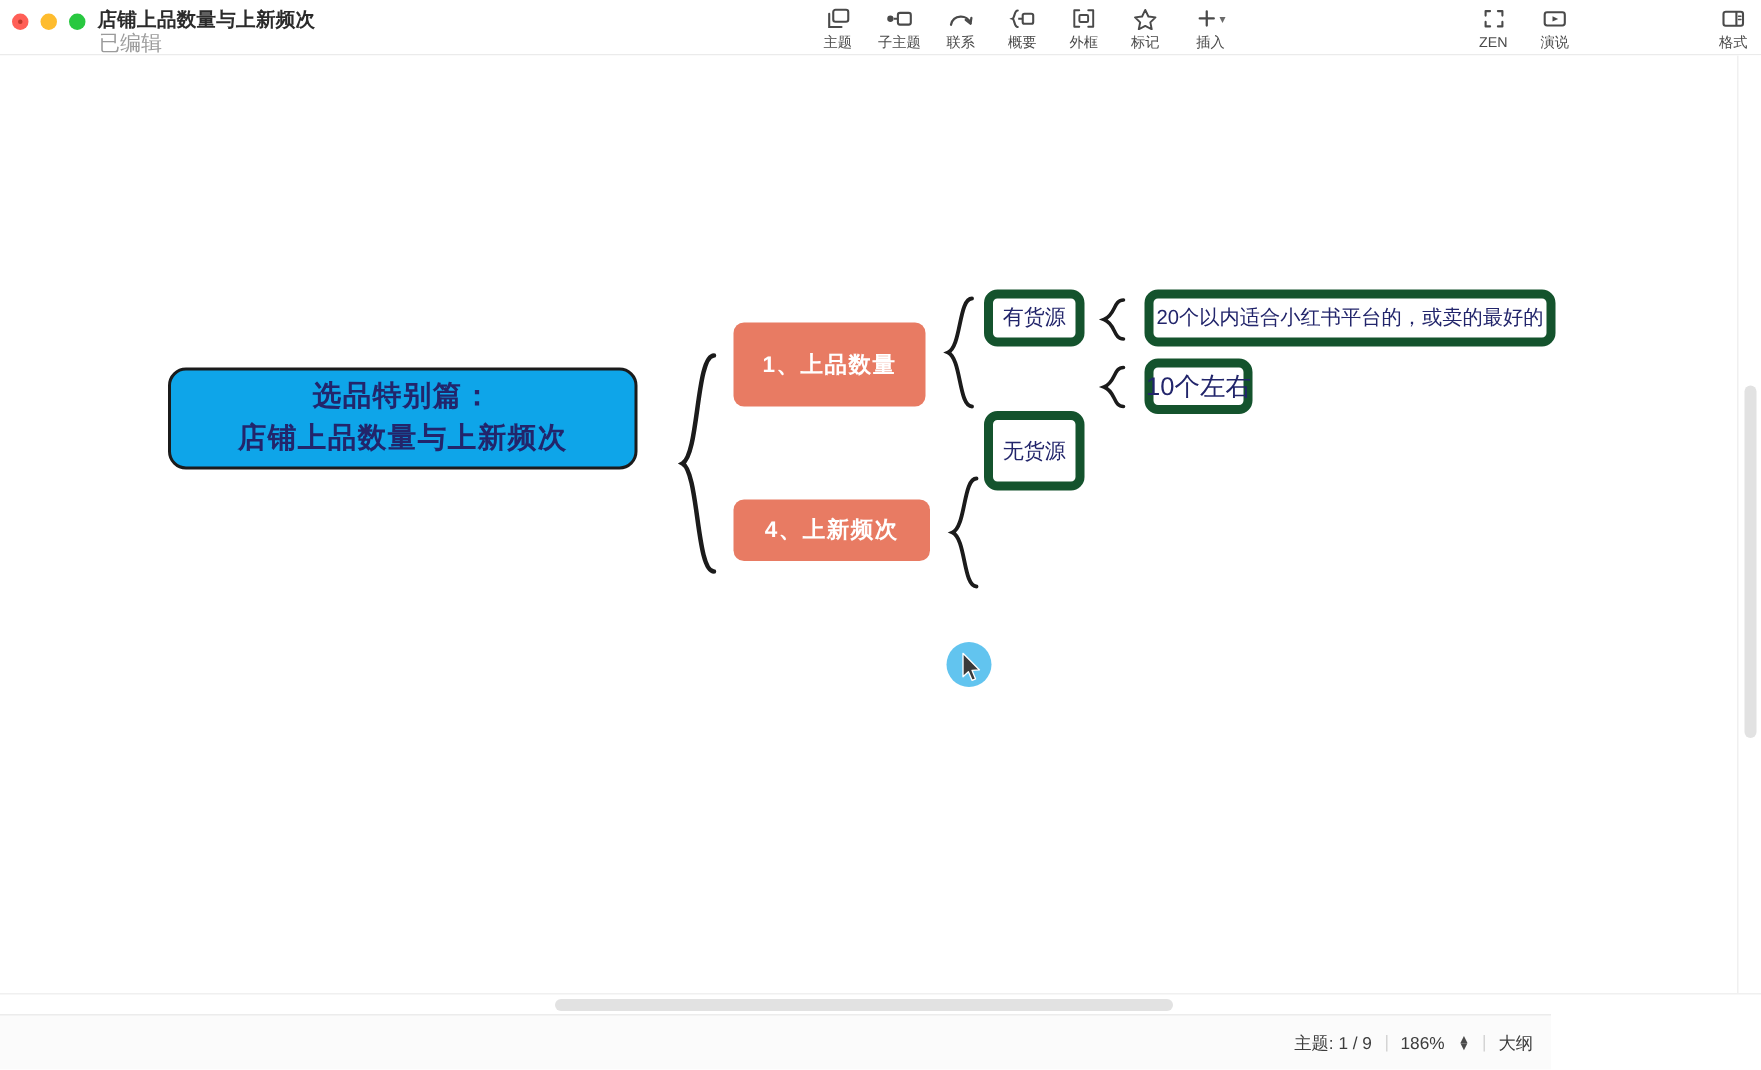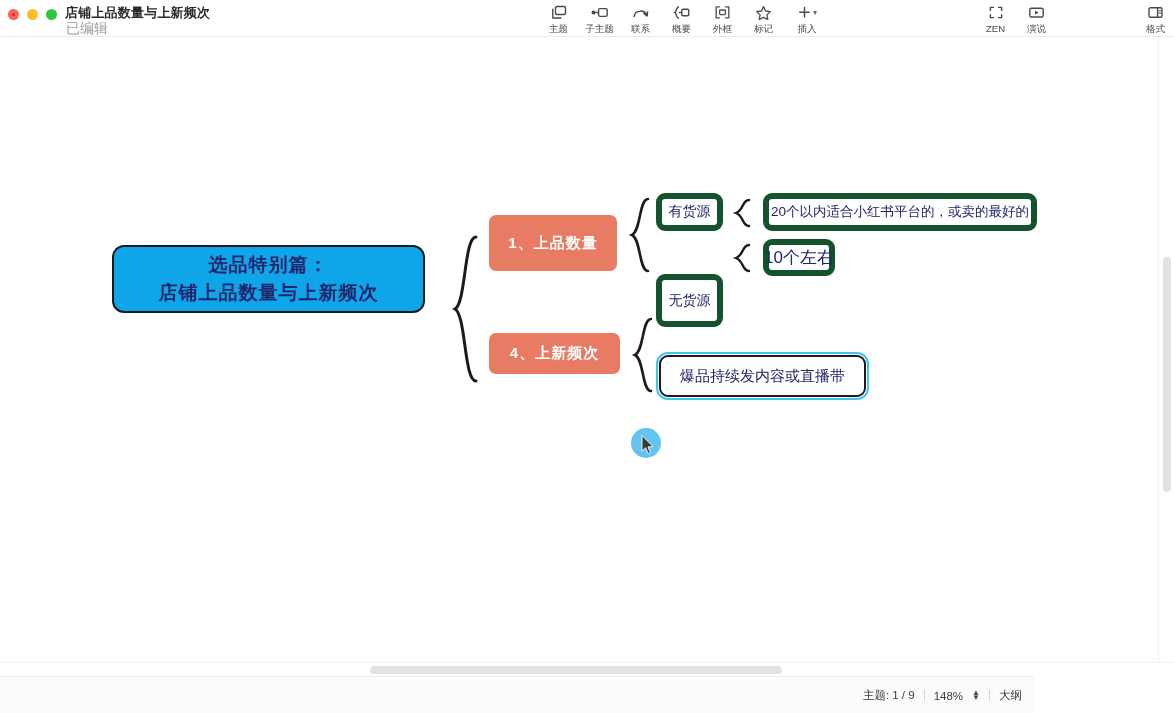--- a/index.html
+++ b/index.html
@@ -446,42 +446,39 @@
 
   <div class="node leaf leaf-10ge">
     <span>10个左右</span>
   </div>
 
   <div class="node branch-node branch-2">
     <span>4、上新频次</span>
   </div>
 
 
-  <div class="node leaf-baopin" style="display:flex; align-items:center; justify-content:center; position:absolute; box-sizing:border-box; white-space:nowrap;">
-    <span>爆品持续发内容或直播带</span>
-  </div>
 
   <div class="cursor-halo"></div>
   <svg class="cursor-arrow" viewBox="0 0 14 20">
     <path d="M1 0.5 L1 16.2 L4.6 12.8 L7.1 18.6 L9.4 17.6 L7 11.9 L12 11.6 Z" fill="#3a3a3a" stroke="#ffffff" stroke-width="0.9" stroke-linejoin="round"></path>
   </svg>
 </div>
 
 <div class="vscroll-track">
   <div class="vscroll-thumb"></div>
 </div>
 <div class="hscroll-track">
   <div class="hscroll-thumb"></div>
 </div>
 
 <div class="statusbar">
   <div class="status-right">
     <span>主题: 1 / 9</span>
     <span class="status-sep"></span>
-    <span>148%</span>
+    <span>186%</span>
     <span class="stepper">
       <span>▲</span>
       <span>▼</span>
     </span>
     <span class="status-sep"></span>
     <span>大纲</span>
   </div>
 </div>
 
 </body></html>

